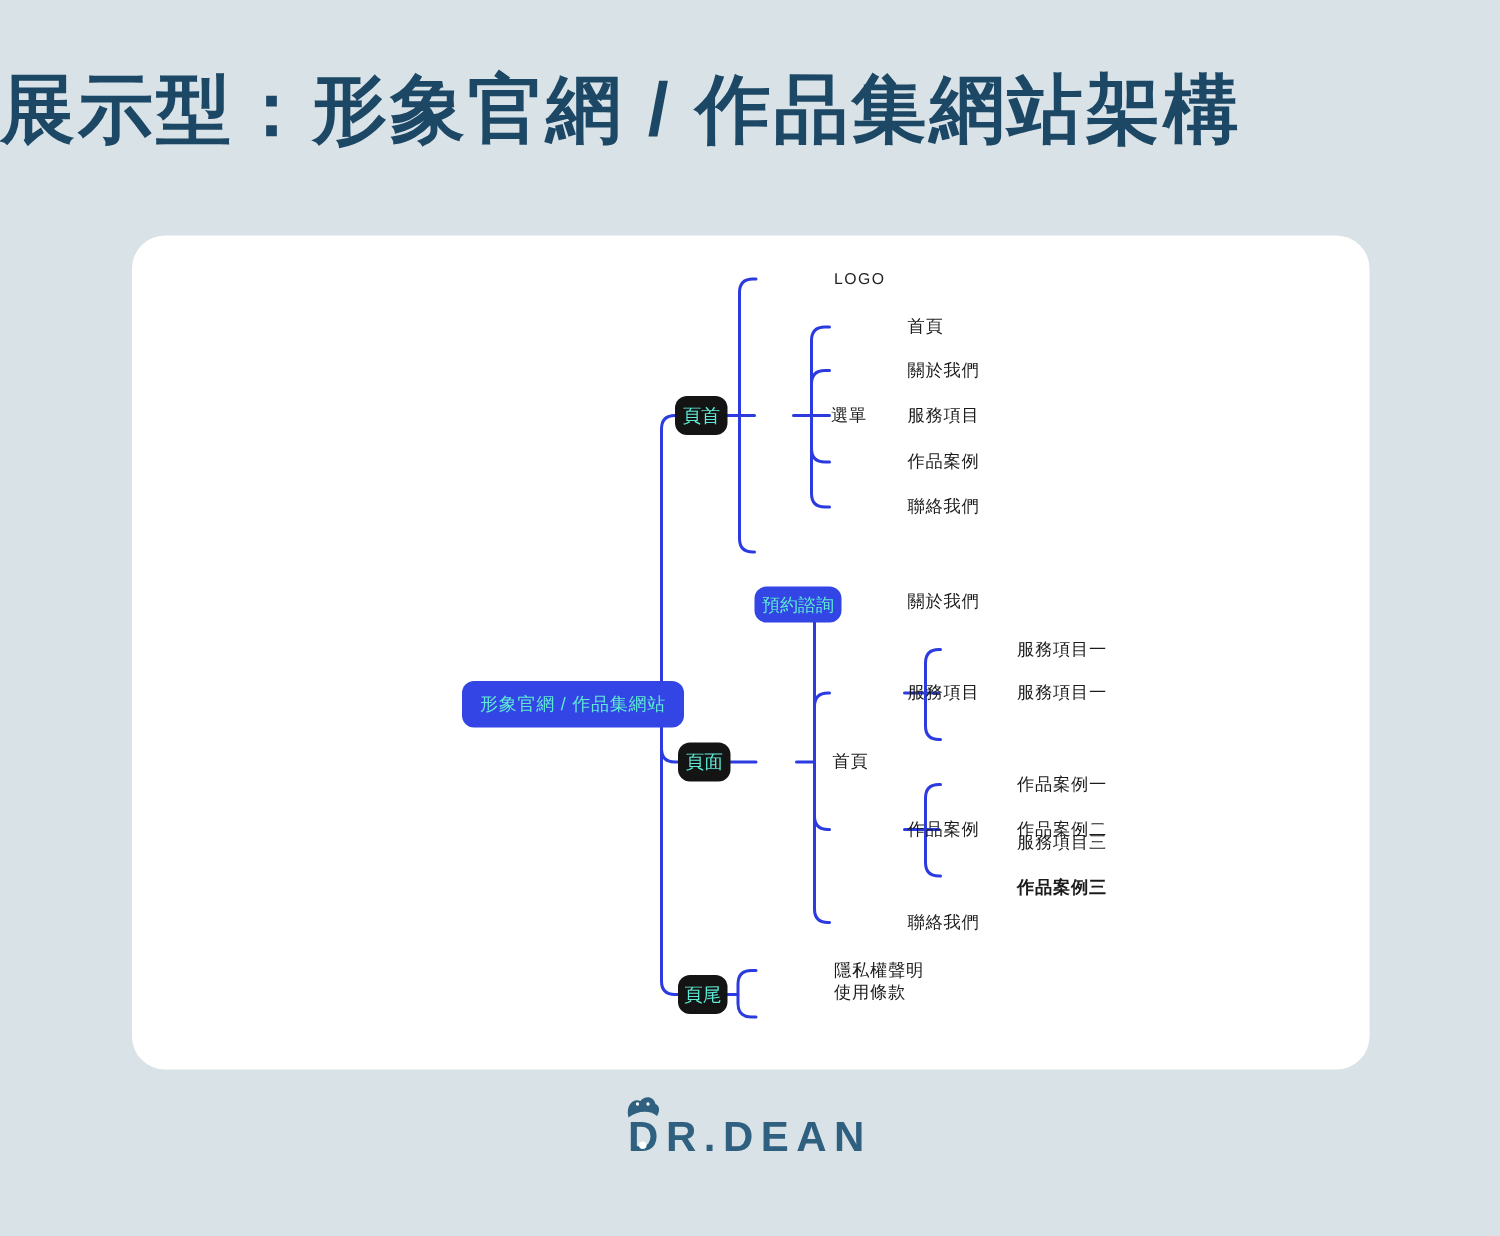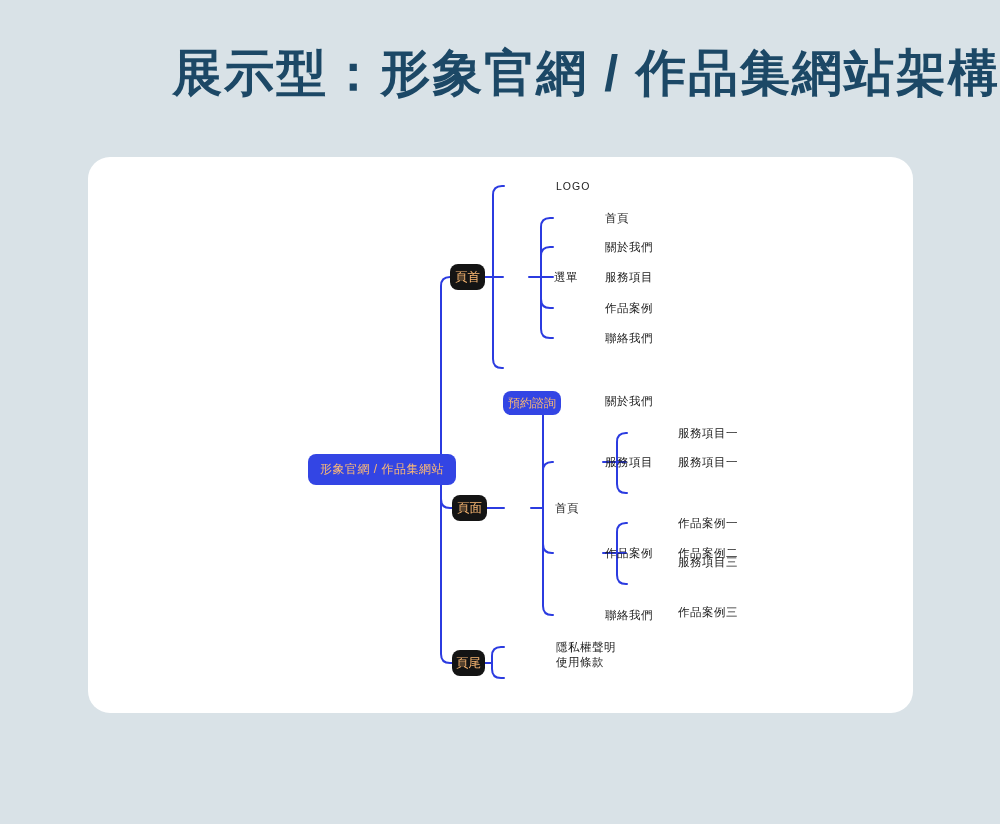--- a/index.html
+++ b/index.html
@@ -6,42 +6,42 @@
   body{
     width:1000px;height:824px;
     background:#D9E2E7;
     font-family:"Liberation Sans","DejaVu Sans",sans-serif;
     position:relative;overflow:hidden;
   }
   .stage{position:absolute;left:0;top:0;width:1000px;height:824px;}
 
   .page-title{
     position:absolute;left:0;top:40px;width:1000px;
-    text-align:right;
+    text-align:left;
     font-size:50px;font-weight:900;letter-spacing:2px;
     color:#1C4866;
   }
 
   .card{
     position:absolute;left:88px;top:157px;width:825px;height:556px;
     background:#FFFFFF;border-radius:22px;
   }
 
   svg.connectors{position:absolute;left:0;top:0;width:1000px;height:824px;pointer-events:none;}
   svg.connectors path{fill:none;stroke:#2B3BE0;stroke-width:2;stroke-linecap:round;stroke-linejoin:round;}
 
   .lbl{
     position:absolute;transform:translateY(-50%);
     font-size:11.5px;color:#1B1B1B;white-space:nowrap;letter-spacing:0.5px;padding-left:48px;
   }
   .lbl.latin{font-size:10.5px;color:#222;font-weight:500;letter-spacing:1px;}
 
   .box{
     position:absolute;display:flex;align-items:center;justify-content:center;
-    color:#fdba74;white-space:nowrap;box-sizing:border-box;
+    color:#5eead4;white-space:nowrap;box-sizing:border-box;
   }
   .box.black{background:#141414;border-radius:8px;font-size:12.5px;}
   .box.blue{background:#3345E4;border-radius:8px;font-size:12px;}
   .root-box{left:308px;top:454px;width:148px;height:31px;border-radius:10px;font-size:12px;letter-spacing:0.5px;}
   .b-header{left:450px;top:264px;width:35px;height:26px;}
   .b-pages{left:452px;top:495px;width:35px;height:26px;text-align:center;}
   .b-footer{left:452px;top:650px;width:33px;height:26px;}
   .b-cta{left:503px;top:356px;width:58px;height:24px;border-radius:7px;font-size:11.5px;margin-top:35px;}
 
   .brand{position:absolute;left:0;top:742px;width:1000px;display:flex;justify-content:center;}
@@ -96,21 +96,34 @@
   <div class="box black b-pages">頁面</div>
   <div class="lbl" style="left:507px;top:508px;">首頁</div>
   <div class="lbl" style="left:557px;top:401px;">關於我們</div>
   <div class="lbl" style="left:557px;top:462px;">服務項目</div>
   <div class="lbl" style="left:630px;top:433px;">服務項目一</div>
   <div class="lbl" style="left:630px;top:462px;">服務項目一</div>
   <div class="lbl" style="left:630px;top:517px;margin-top:45px;">服務項目三</div>
   <div class="lbl" style="left:557px;top:553px;">作品案例</div>
   <div class="lbl" style="left:630px;top:523px;">作品案例一</div>
   <div class="lbl" style="left:630px;top:553px;">作品案例二</div>
-  <div class="lbl" style="left:630px;top:612px;">作品案例三</div>
+  <div class="lbl" style="left:630px;top:592px;font-weight:bold;">作品案例三</div>
   <div class="lbl" style="left:557px;top:615px;">聯絡我們</div>
 
   <div class="box black b-footer">頁尾</div>
   <div class="lbl" style="left:508px;top:647px;">隱私權聲明</div>
   <div class="lbl" style="left:508px;top:662px;text-align:center;">使用條款</div>
 
+  <div class="brand">
+    <div class="brand-inner">
+      <span class="hair-icon">
+        <svg width="24" height="16" viewBox="0 0 24 16">
+          <path d="M2 15 C0 7 5 2 10 4 C13 0 19 1 20 6 C23 7 23 11 21 14 C17 10 8 10 2 15 Z" fill="#30607F"></path>
+          <circle cx="8" cy="6" r="1.1" fill="#FFFFFF"></circle>
+          <circle cx="15" cy="6" r="1.1" fill="#FFFFFF"></circle>
+        </svg>
+      </span>
+      <span class="brand-text">DR.DEAN</span>
+      <span class="d-eye"></span>
+    </div>
+  </div>
 
 </div>
 
 </body></html>

